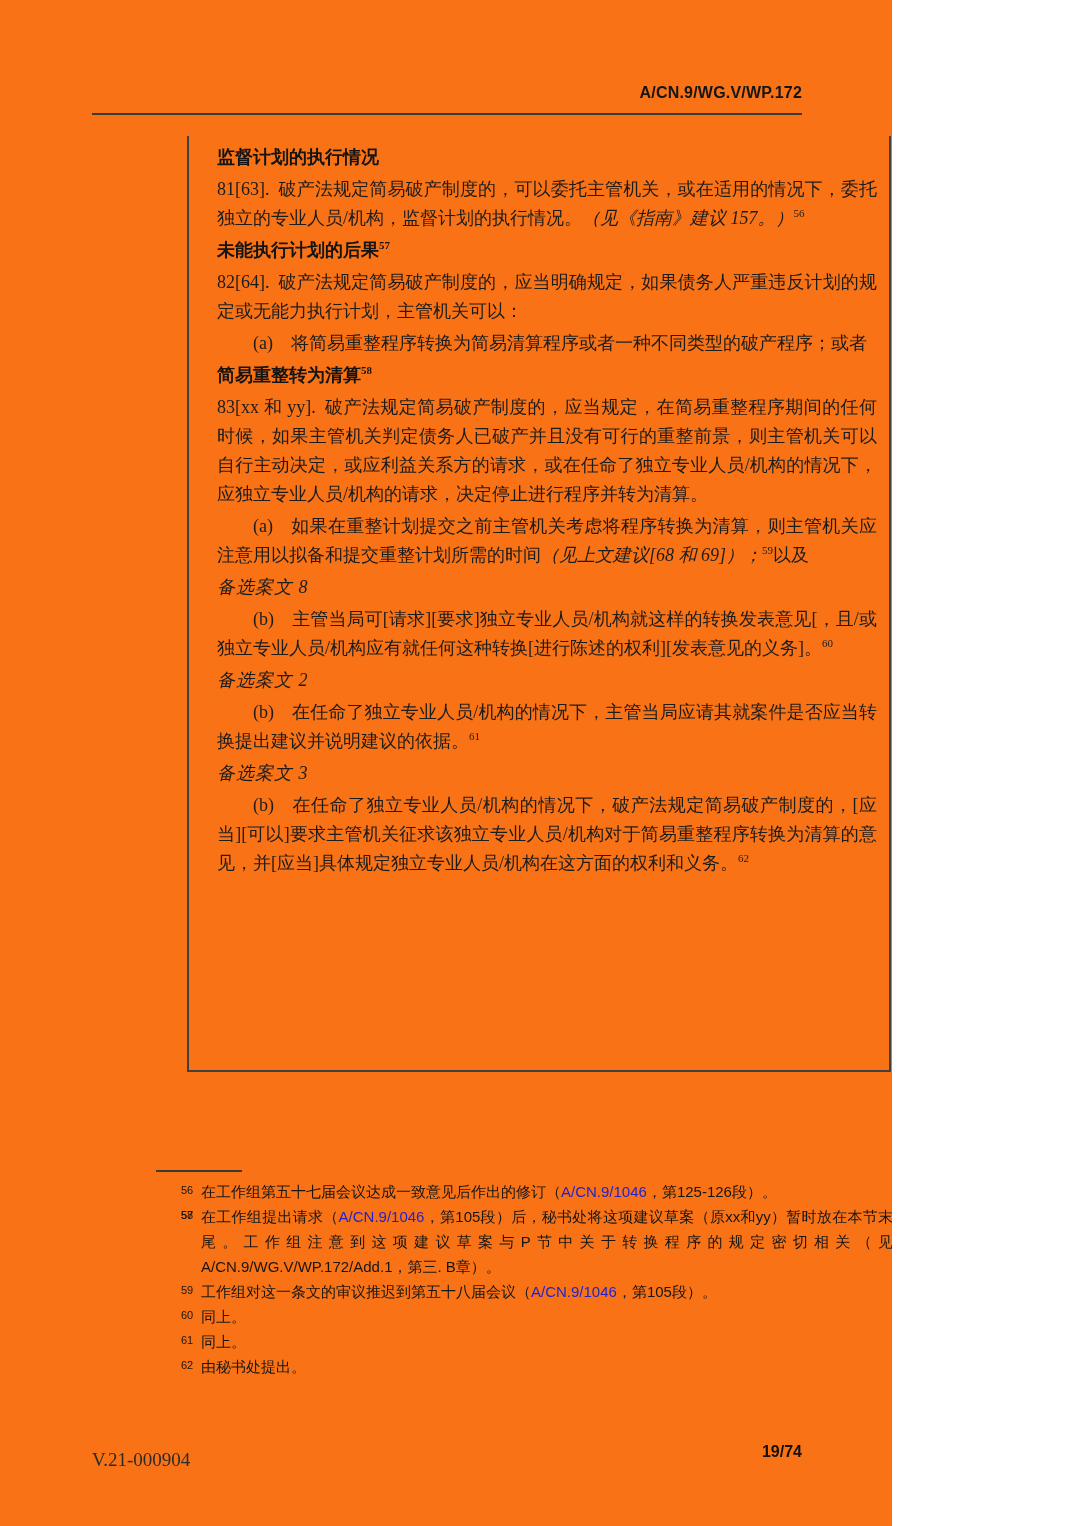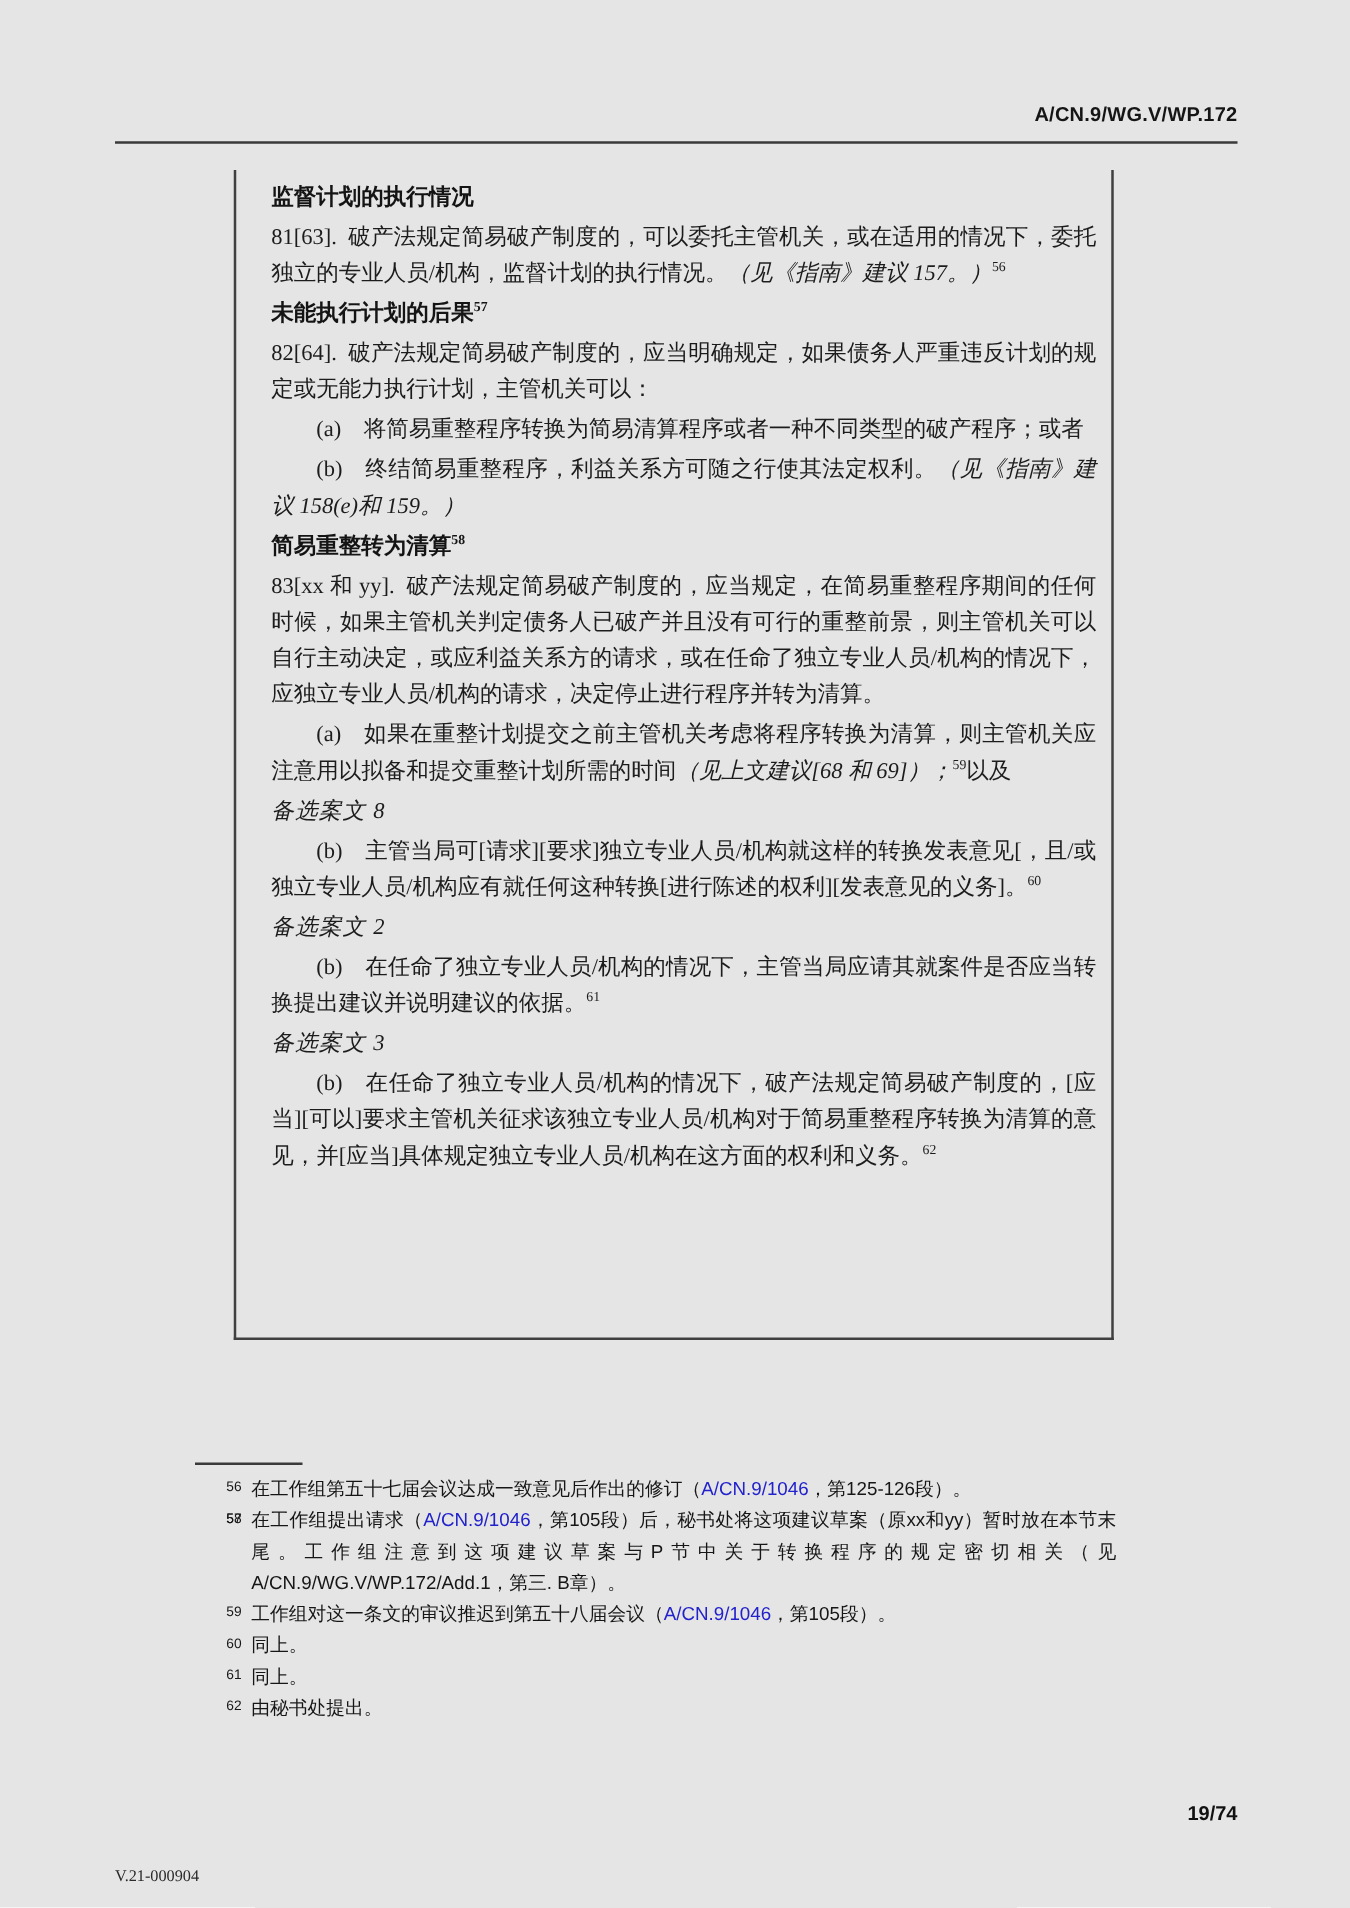--- a/index.html
+++ b/index.html
@@ -1,20 +1,20 @@
 <!DOCTYPE html>
 <html><head>
 <meta charset="utf-8">
 <style>
   html, body { margin: 0; padding: 0; background: #ffffff; }
   .page {
     position: relative;
-    width: 1080px;
+    width: 892px;
     height: 1526px;
-    background: #e5e5e5;
+    background: #f97316;
     font-family: "Liberation Serif", "DejaVu Serif", serif;
     color: #1c1c1c;
     overflow: hidden;
   }
   .doc-symbol {
     position: absolute;
     top: 84px;
     right: 90px;
     font-family: "Liberation Sans", "DejaVu Sans", sans-serif;
     font-weight: bold;
@@ -79,23 +79,22 @@
     left: 0;
     top: -1px;
     font-size: 11px;
   }
   .link { color: #2222cc; }
   .job-num {
     position: absolute;
     left: 92px;
     top: 1449px;
     font-family: "Liberation Serif", "DejaVu Serif", serif;
-    font-size: 13px;
+    font-size: 19px;
     color: #2b2b2b;
-    margin-top: 44px;
   }
   .page-num {
     position: absolute;
     right: 90px;
     top: 1443px;
     font-family: "Liberation Sans", "DejaVu Sans", sans-serif;
     font-weight: bold;
     font-size: 16px;
     color: #111111;
   }
@@ -106,21 +105,20 @@
 <div class="page">
   <div class="doc-symbol">A/CN.9/WG.V/WP.172</div>
   <div class="head-rule"></div>
 
   <div class="rec-box" id="rec-box">
       <div class="block b-heading"><span>监督计划的执行情况</span></div>
       <div class="block b-para"><span>81[63]. 破产法规定简易破产制度的，可以委托主管机关，或在适用的情况下，委托独立的专业人员/机构，监督计划的执行情况。</span><span class="kai">（见《指南》建议 157。）</span><sup class="fnref">56</sup></div>
       <div class="block b-heading"><span>未能执行计划的后果</span><sup class="fnref">57</sup></div>
       <div class="block b-para"><span>82[64]. 破产法规定简易破产制度的，应当明确规定，如果债务人严重违反计划的规定或无能力执行计划，主管机关可以：</span></div>
       <div class="block b-para indent"><span>(a) 将简易重整程序转换为简易清算程序或者一种不同类型的破产程序；或者</span></div>
-      <div class="block b-para indent"><span>(b) 终结简易重整程序，利益关系方可随之行使其法定权利。</span><span class="kai">（见《指南》建议 158(e)和 159。）</span></div>
       <div class="block b-heading"><span>简易重整转为清算</span><sup class="fnref">58</sup></div>
       <div class="block b-para"><span>83[xx 和 yy]. 破产法规定简易破产制度的，应当规定，在简易重整程序期间的任何时候，如果主管机关判定债务人已破产并且没有可行的重整前景，则主管机关可以自行主动决定，或应利益关系方的请求，或在任命了独立专业人员/机构的情况下，应独立专业人员/机构的请求，决定停止进行程序并转为清算。</span></div>
       <div class="block b-para indent"><span>(a) 如果在重整计划提交之前主管机关考虑将程序转换为清算，则主管机关应注意用以拟备和提交重整计划所需的时间</span><span class="kai">（见上文建议[68 和 69]）；</span><sup class="fnref">59</sup><span>以及</span></div>
       <div class="block b-alt"><span>备选案文 8</span></div>
       <div class="block b-para indent"><span>(b) 主管当局可[请求][要求]独立专业人员/机构就这样的转换发表意见[，且/或独立专业人员/机构应有就任何这种转换[进行陈述的权利][发表意见的义务]。</span><sup class="fnref">60</sup></div>
       <div class="block b-alt"><span>备选案文 2</span></div>
       <div class="block b-para indent"><span>(b) 在任命了独立专业人员/机构的情况下，主管当局应请其就案件是否应当转换提出建议并说明建议的依据。</span><sup class="fnref">61</sup></div>
       <div class="block b-alt"><span>备选案文 3</span></div>
       <div class="block b-para indent"><span>(b) 在任命了独立专业人员/机构的情况下，破产法规定简易破产制度的，[应当][可以]要求主管机关征求该独立专业人员/机构对于简易重整程序转换为清算的意见，并[应当]具体规定独立专业人员/机构在这方面的权利和义务。</span><sup class="fnref">62</sup></div>
     </div>

